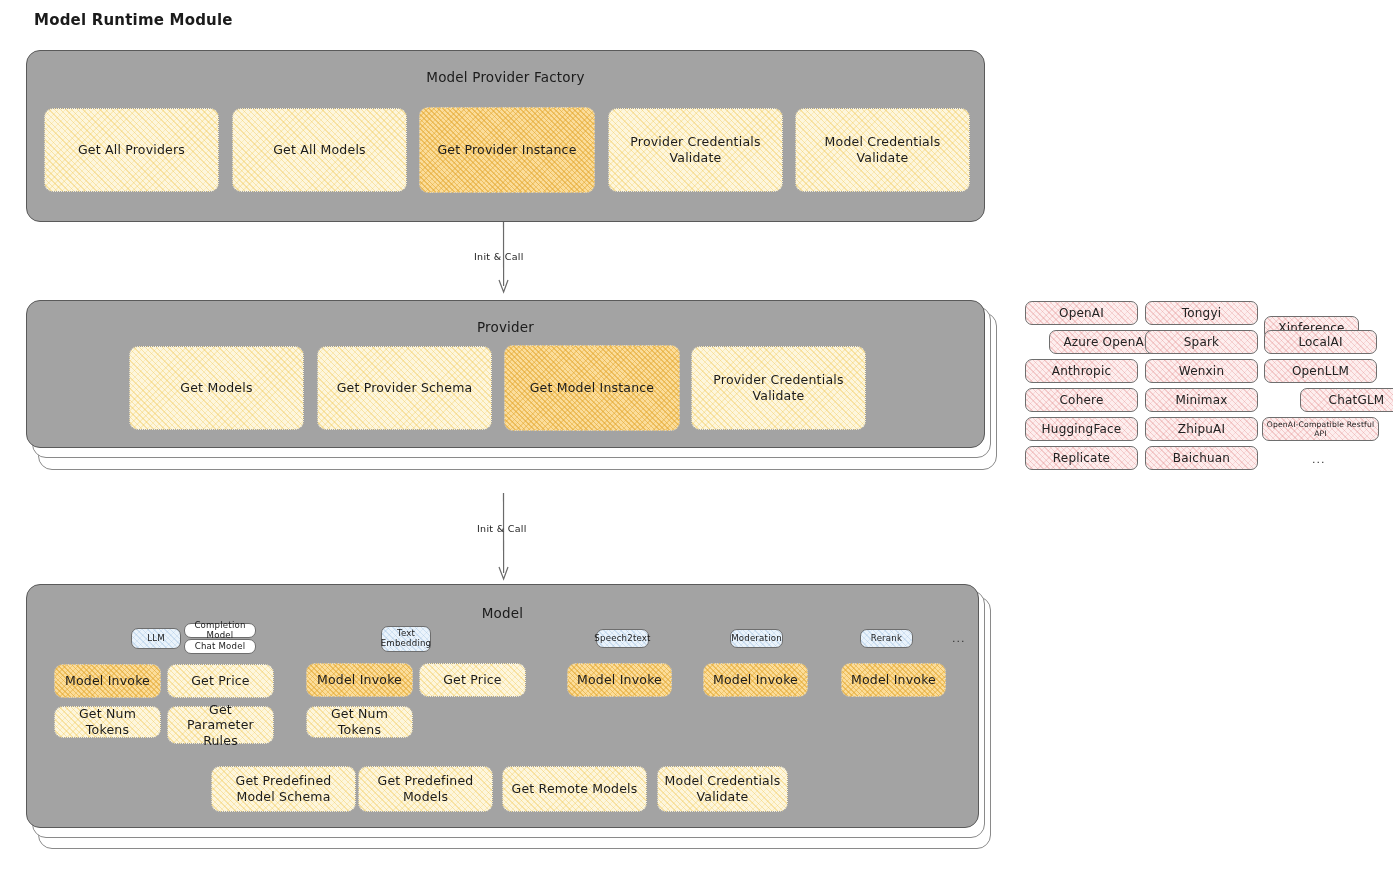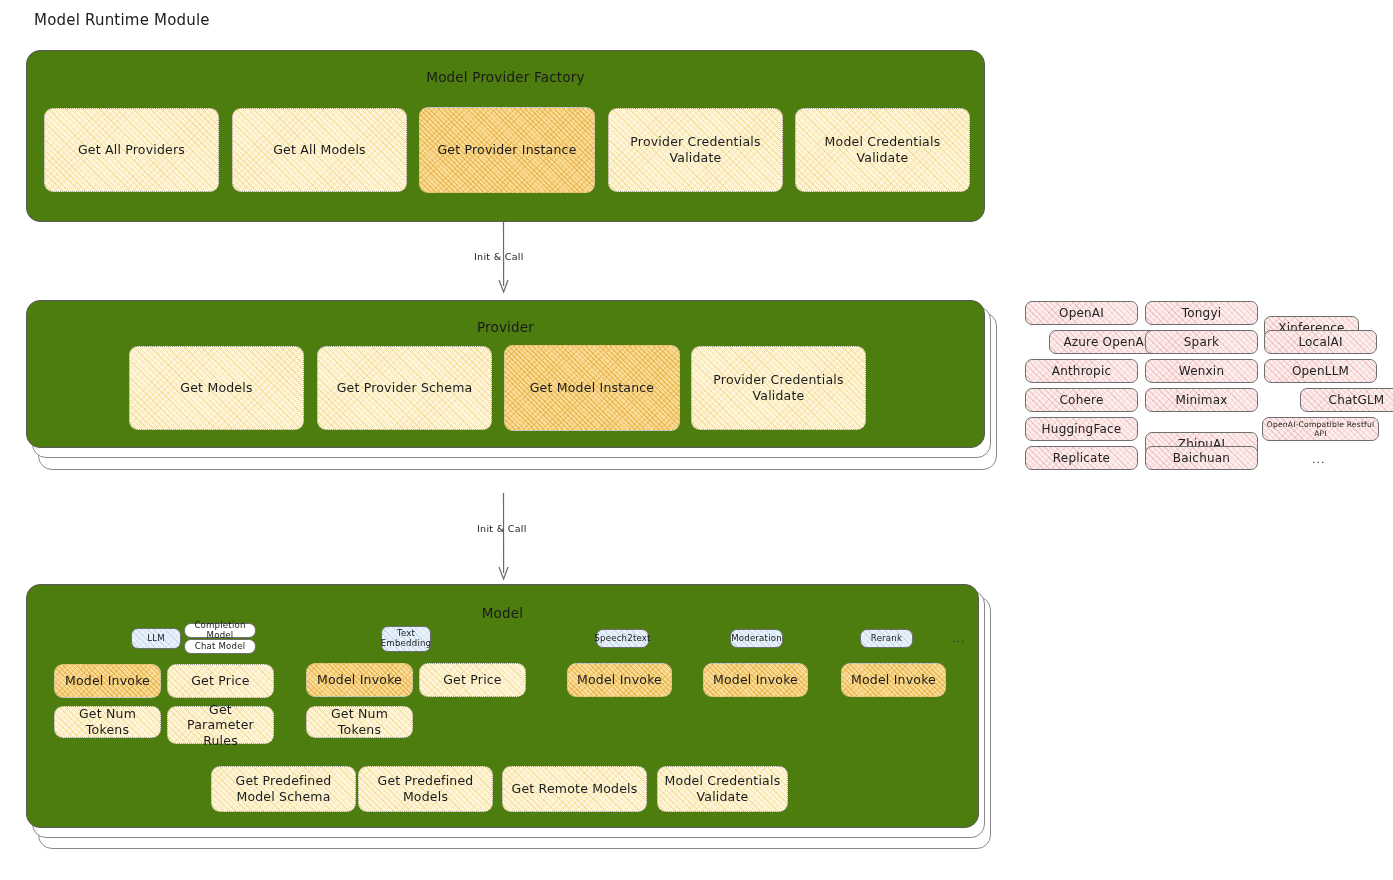--- a/index.html
+++ b/index.html
@@ -6,27 +6,27 @@
   body{
     width:1393px;height:880px;position:relative;overflow:hidden;
     font-family:"DejaVu Sans", sans-serif;
     color:#1a1a1a;
   }
   .hand{font-family:"DejaVu Sans", sans-serif; letter-spacing:.2px;}
 
   
   #page-title{
     position:absolute;left:34px;top:11px;
-    font-size:15px;color:#1b1b1b;font-weight:400;
+    font-size:15px;color:#1b1b1b;font-weight:700;
   }
 
   
   .sketch-box{
     position:absolute;
-    background:#4d7c0f;
+    background:#a3a3a3;
     border:1.1px solid #5a5a5a;
     border-radius:14px;
     box-sizing:border-box;
   }
   .stack-layer{
     position:absolute;
     background:#fff;
     border:1px solid #8a8a8a;
     border-radius:14px;
     box-sizing:border-box;
@@ -143,21 +143,21 @@
 <div class="chip hand" style="left:1049px;top:330px;width:113px;height:24px;">Azure OpenAI</div>
 <div class="chip hand" style="left:1025px;top:359px;width:113px;height:24px;">Anthropic</div>
 <div class="chip hand" style="left:1025px;top:388px;width:113px;height:24px;">Cohere</div>
 <div class="chip hand" style="left:1025px;top:417px;width:113px;height:24px;">HuggingFace</div>
 <div class="chip hand" style="left:1025px;top:446px;width:113px;height:24px;">Replicate</div>
 
 <div class="chip hand" style="left:1145px;top:301px;width:113px;height:24px;">Tongyi</div>
 <div class="chip hand" style="left:1145px;top:330px;width:113px;height:24px;">Spark</div>
 <div class="chip hand" style="left:1145px;top:359px;width:113px;height:24px;">Wenxin</div>
 <div class="chip hand" style="left:1145px;top:388px;width:113px;height:24px;">Minimax</div>
-<div class="chip hand" style="left:1145px;top:432px;width:113px;height:24px;">ZhipuAI</div>
+<div class="chip hand" style="left:1145px;top:417px;width:113px;height:24px;">ZhipuAI</div>
 <div class="chip hand" style="left:1145px;top:446px;width:113px;height:24px;">Baichuan</div>
 
 <div class="chip hand" style="left:1264px;top:316px;width:95px;height:24px;">Xinference</div>
 <div class="chip hand" style="left:1264px;top:330px;width:113px;height:24px;">LocalAI</div>
 <div class="chip hand" style="left:1264px;top:359px;width:113px;height:24px;">OpenLLM</div>
 <div class="chip hand" style="left:1264px;top:388px;width:113px;height:24px;margin-left:36px;">ChatGLM</div>
 <div class="chip hand small" style="left:1262px;top:417px;width:117px;height:24px;font-size:7.6px;">OpenAI-Compatible Restful API</div>
 <div class="ellipsis hand" style="left:1312px;top:453px;">...</div>
 
 <svg class="arrow" style="left:494px;top:493px;" width="20" height="90" viewBox="0 0 20 90">

